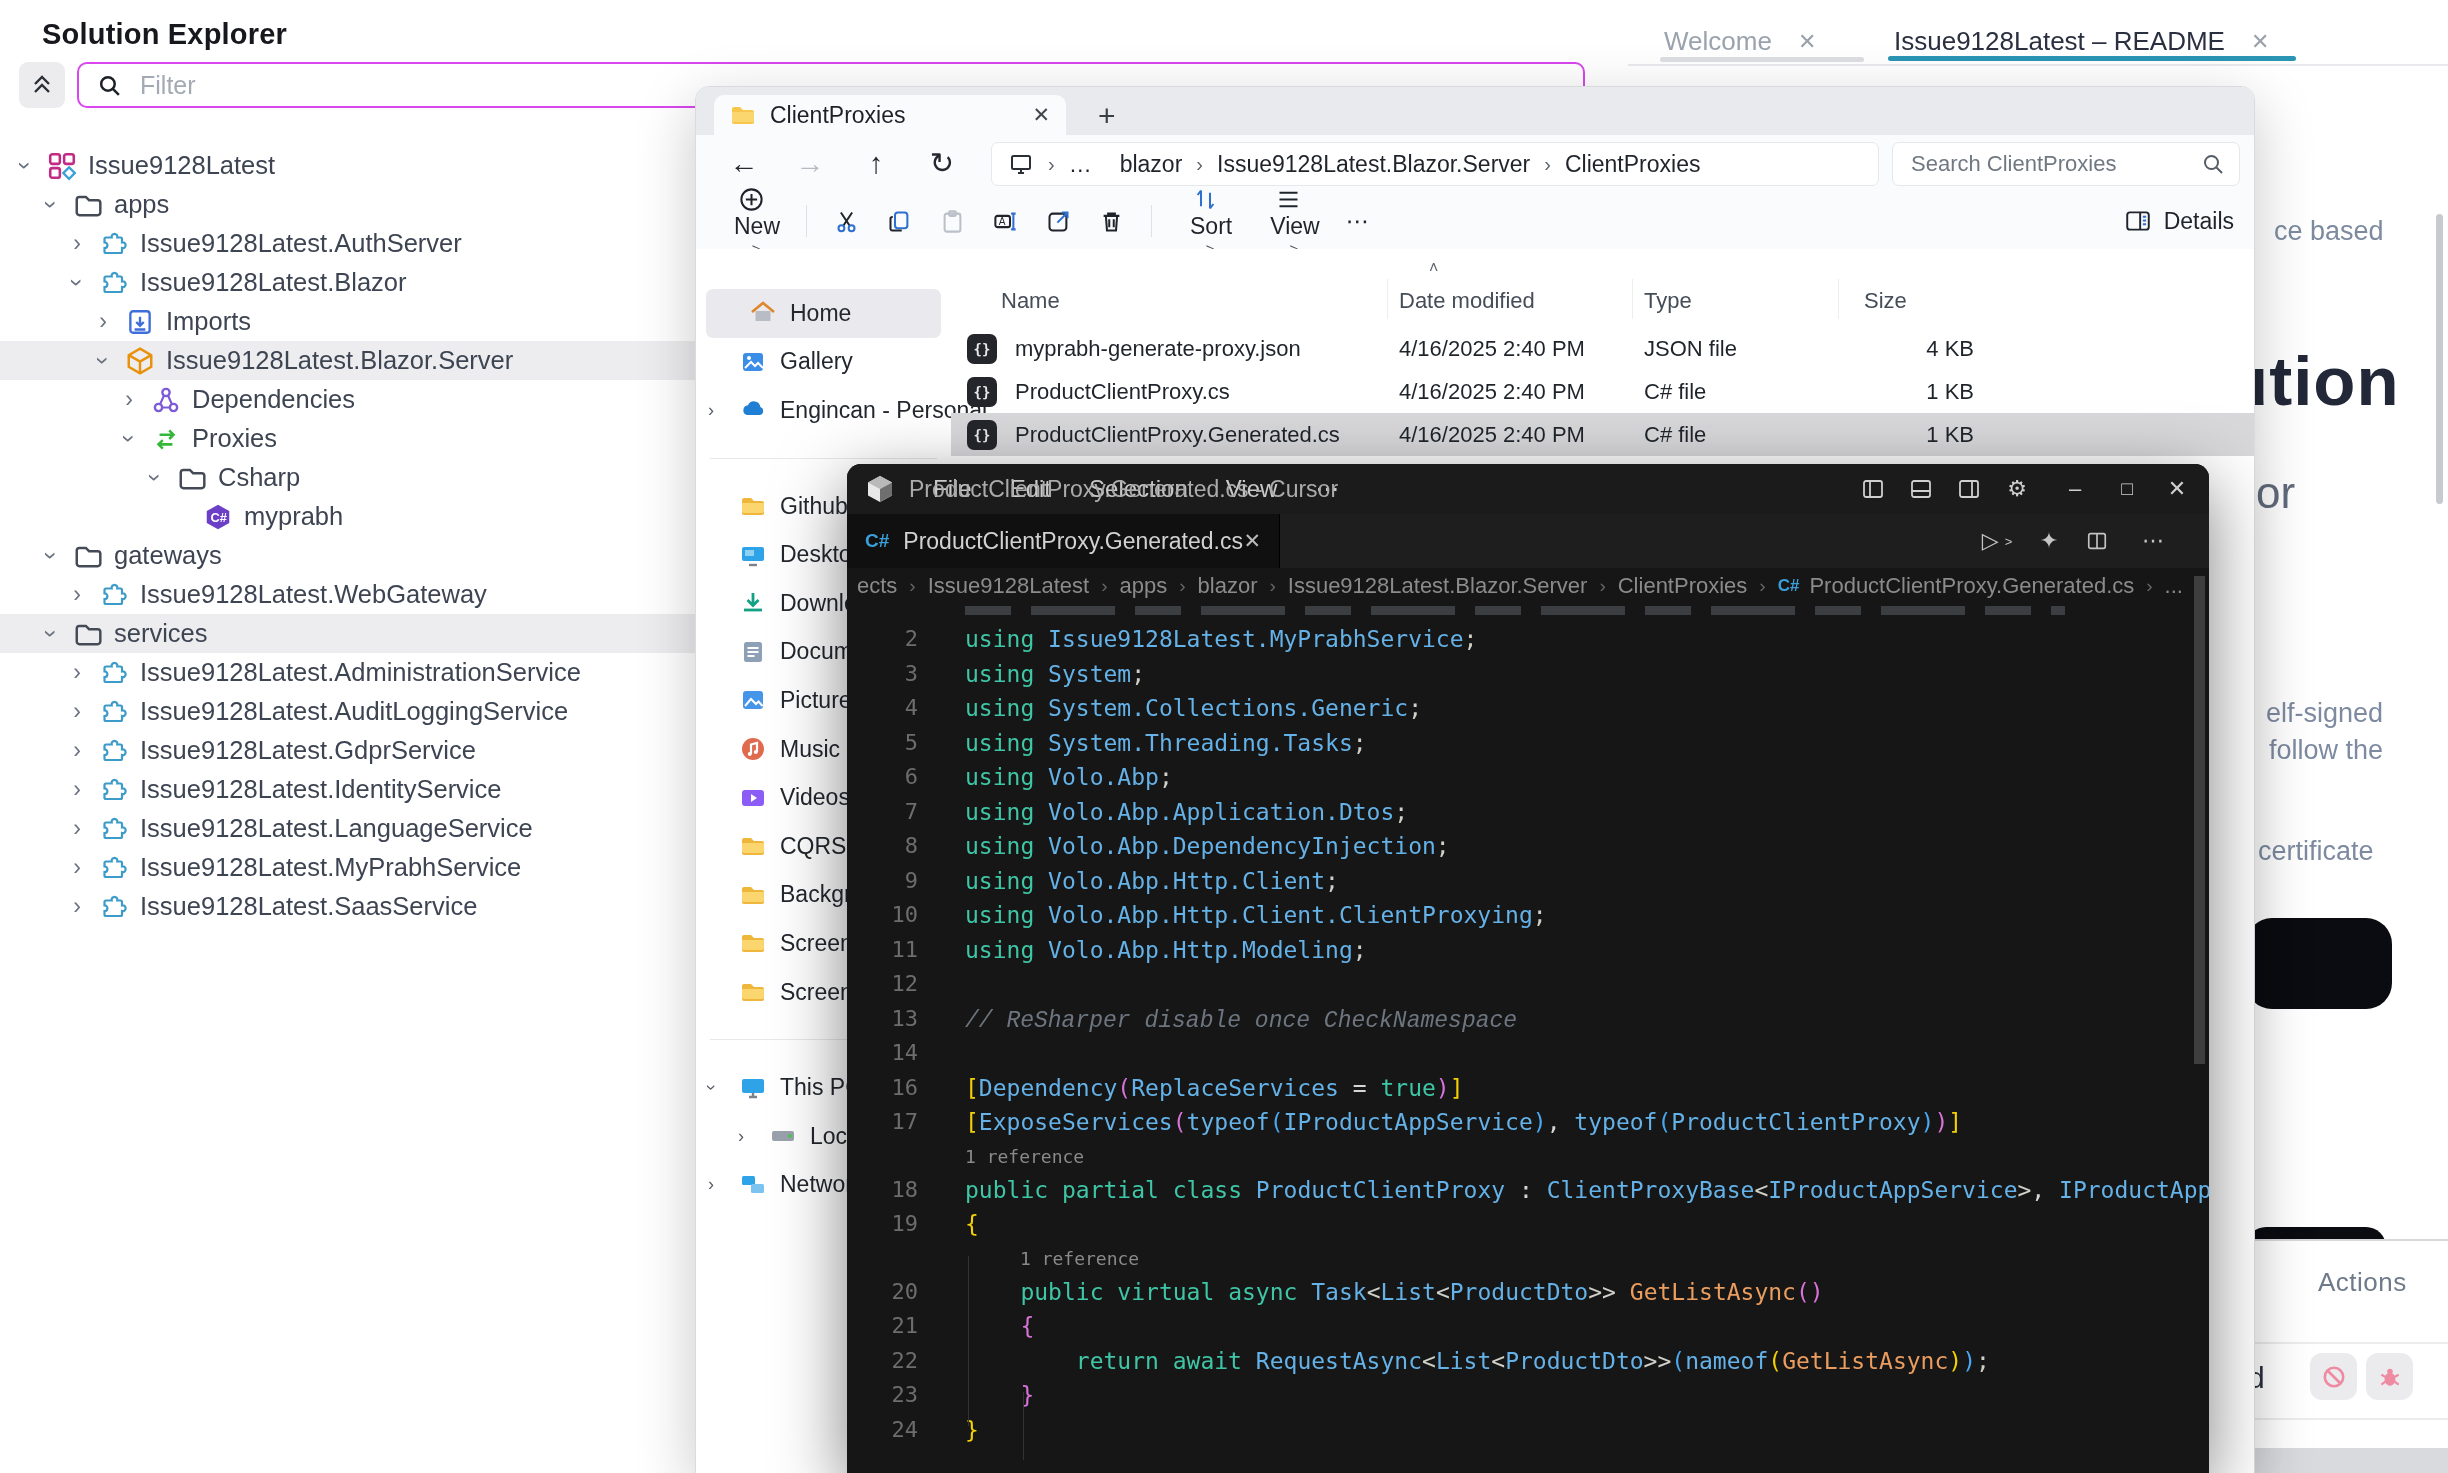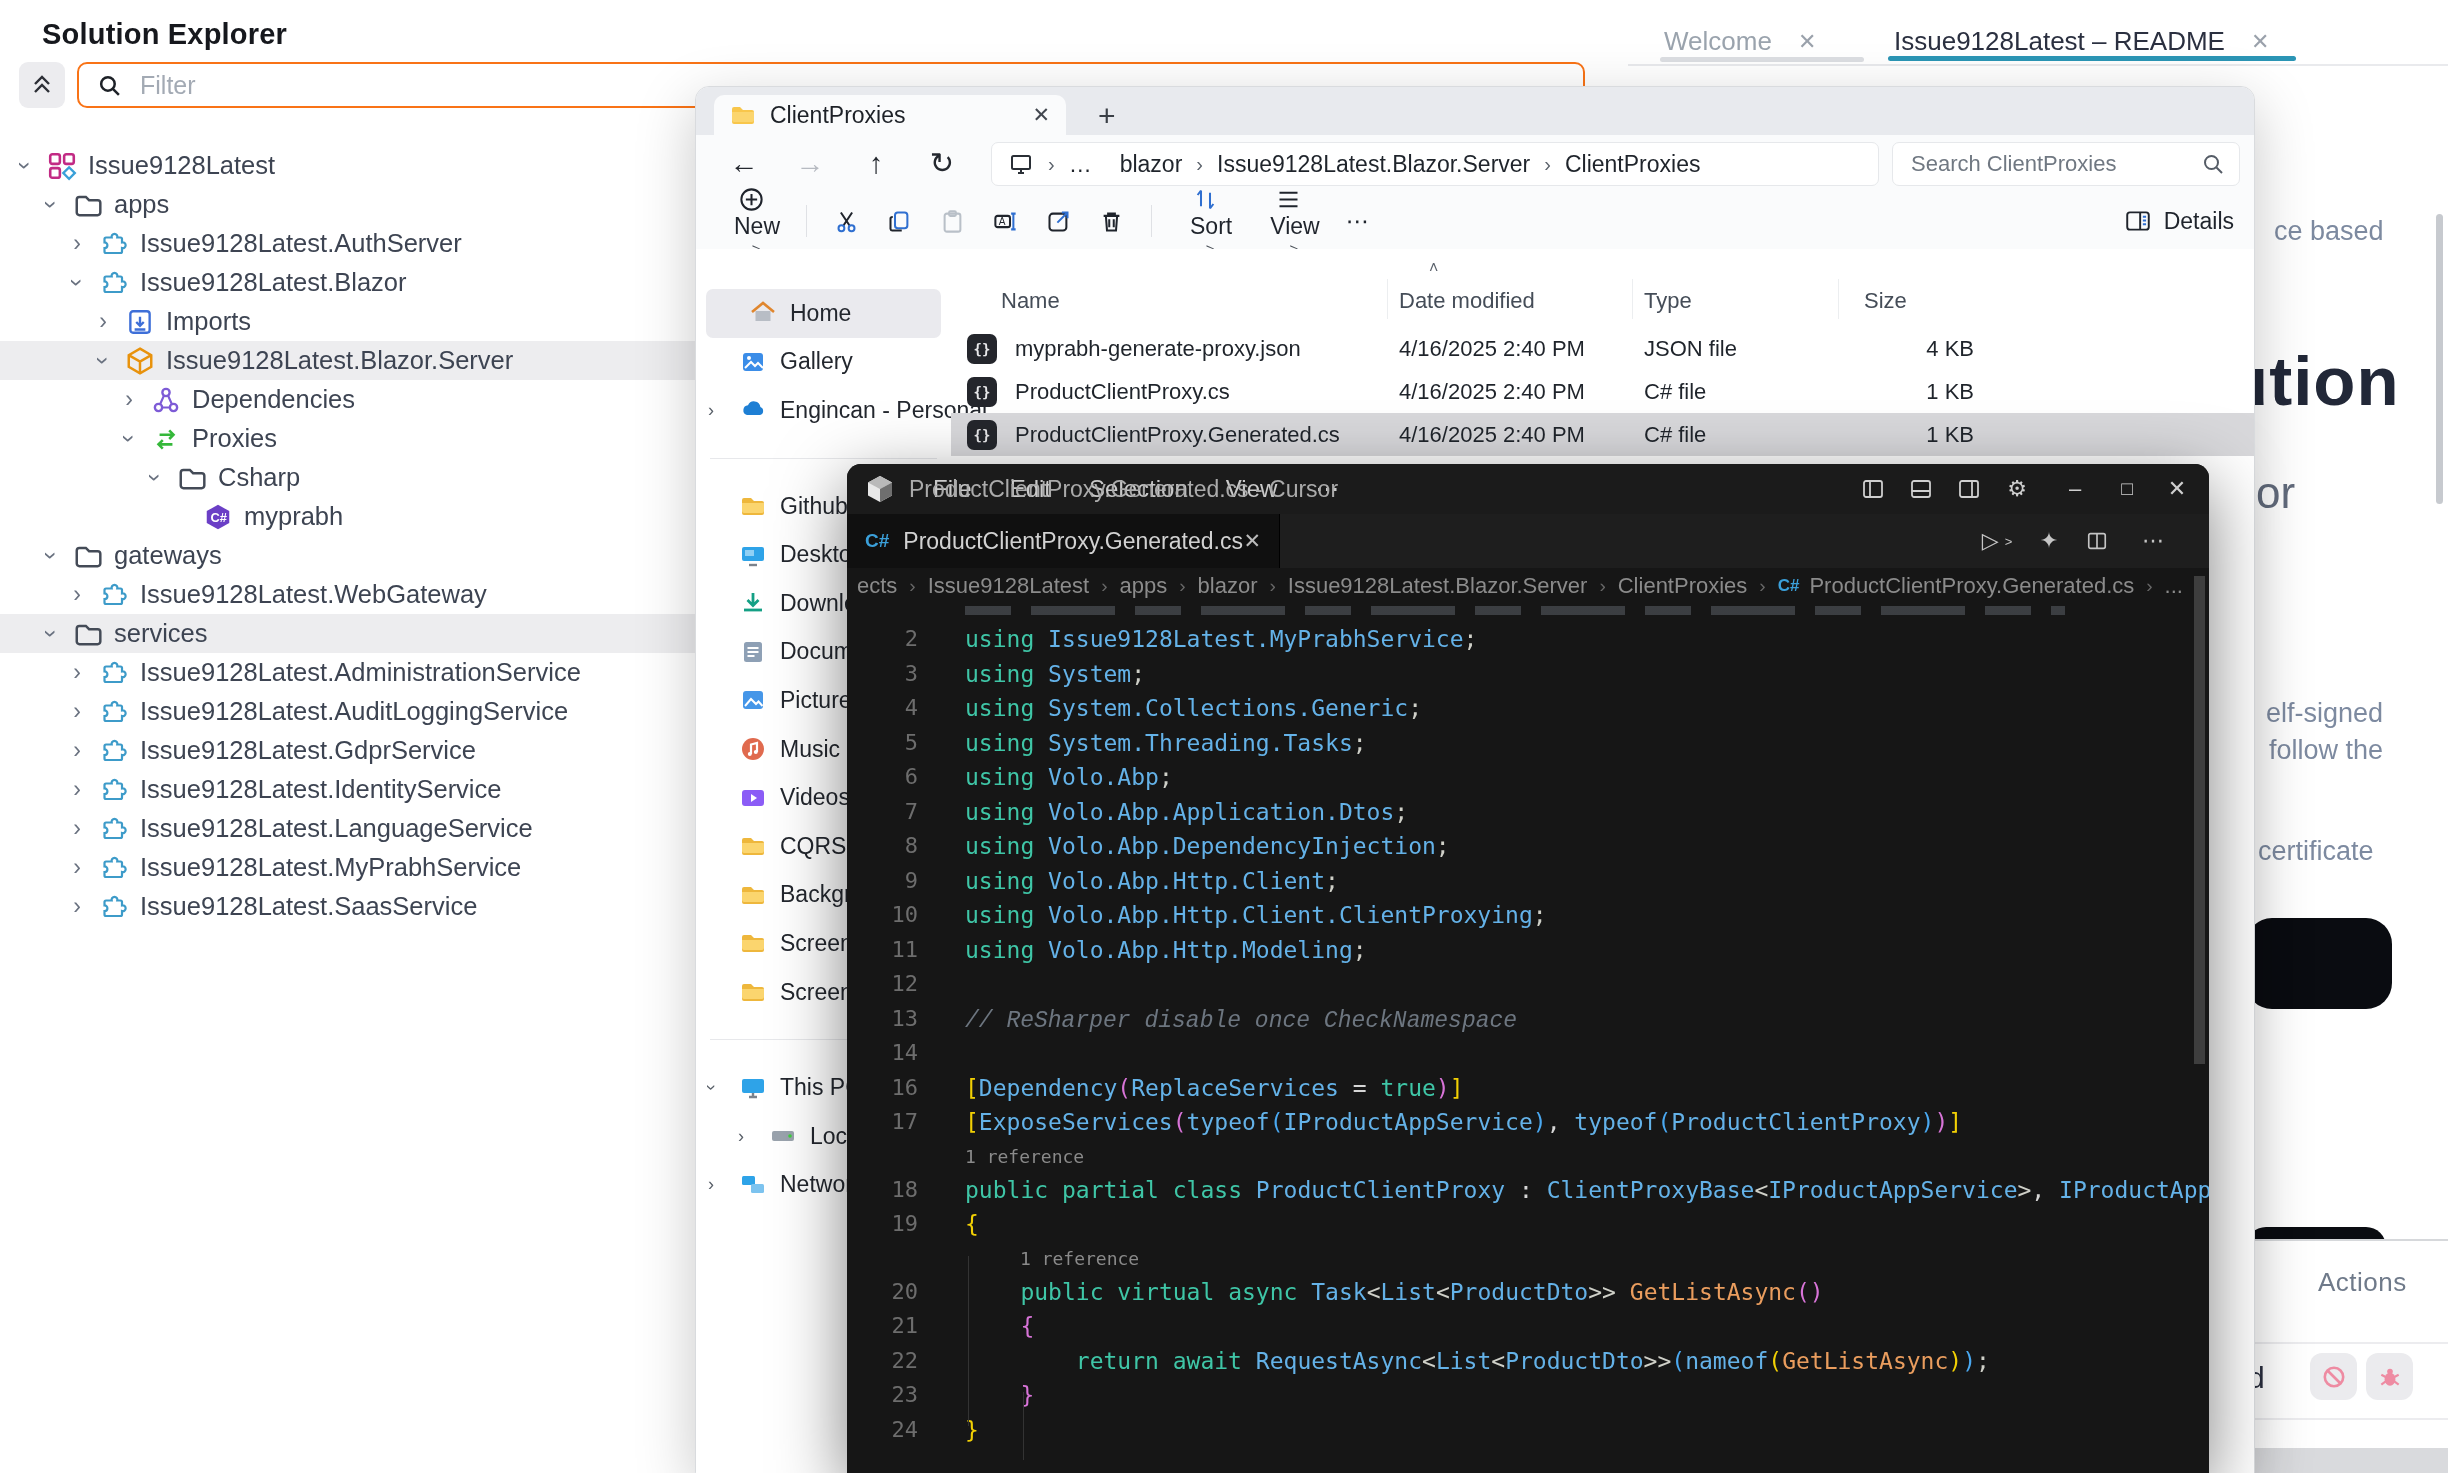--- a/index.html
+++ b/index.html
@@ -5,21 +5,21 @@
   html,body{margin:0;padding:0;background:#ffffff;}
   body{width:2448px;height:1473px;overflow:hidden;position:relative;
        font-family:"Liberation Sans", sans-serif;-webkit-font-smoothing:antialiased;}
   .abs{position:absolute;}
   
   #sol-panel{left:0;top:0;width:1628px;height:1473px;background:#fff;border-right:1px solid #e7e8ec;z-index:1;}
   #sol-title{left:42px;top:18px;font-size:29px;font-weight:600;color:#16181d;letter-spacing:.2px;}
   #collapse-btn{left:19px;top:62px;width:46px;height:46px;background:#ececef;border-radius:9px;
     display:flex;align-items:center;justify-content:center;color:#2c2f36;cursor:pointer;}
   #collapse-btn svg{width:24px;height:24px;}
-  #filter-box{left:77px;top:62px;width:1508px;height:46px;border:2px solid #f97316;border-radius:10px;
+  #filter-box{left:77px;top:62px;width:1508px;height:46px;border:2px solid #d946ef;border-radius:10px;
     background:#fff;display:flex;align-items:center;padding-left:18px;box-sizing:border-box;}
   #filter-box svg{width:25px;height:25px;margin-right:16px;}
   #filter-input{border:none;outline:none;font-size:25px;color:#3c4250;flex:1;background:transparent;
     font-family:"Liberation Sans",sans-serif;}
   #filter-input::placeholder{color:#a3aab4;}
   #tree{left:0;top:146px;width:1628px;}
   .tree-row{height:39px;display:flex;align-items:center;font-size:25.5px;color:#3d4452;cursor:pointer;}
   .tree-row.sel{background:#ededef;}
   .tree-chev{width:26px;text-align:center;color:#6a7280;font-size:23px;flex:0 0 26px;}
   .chev-down{display:inline-block;transform:rotate(90deg);}

